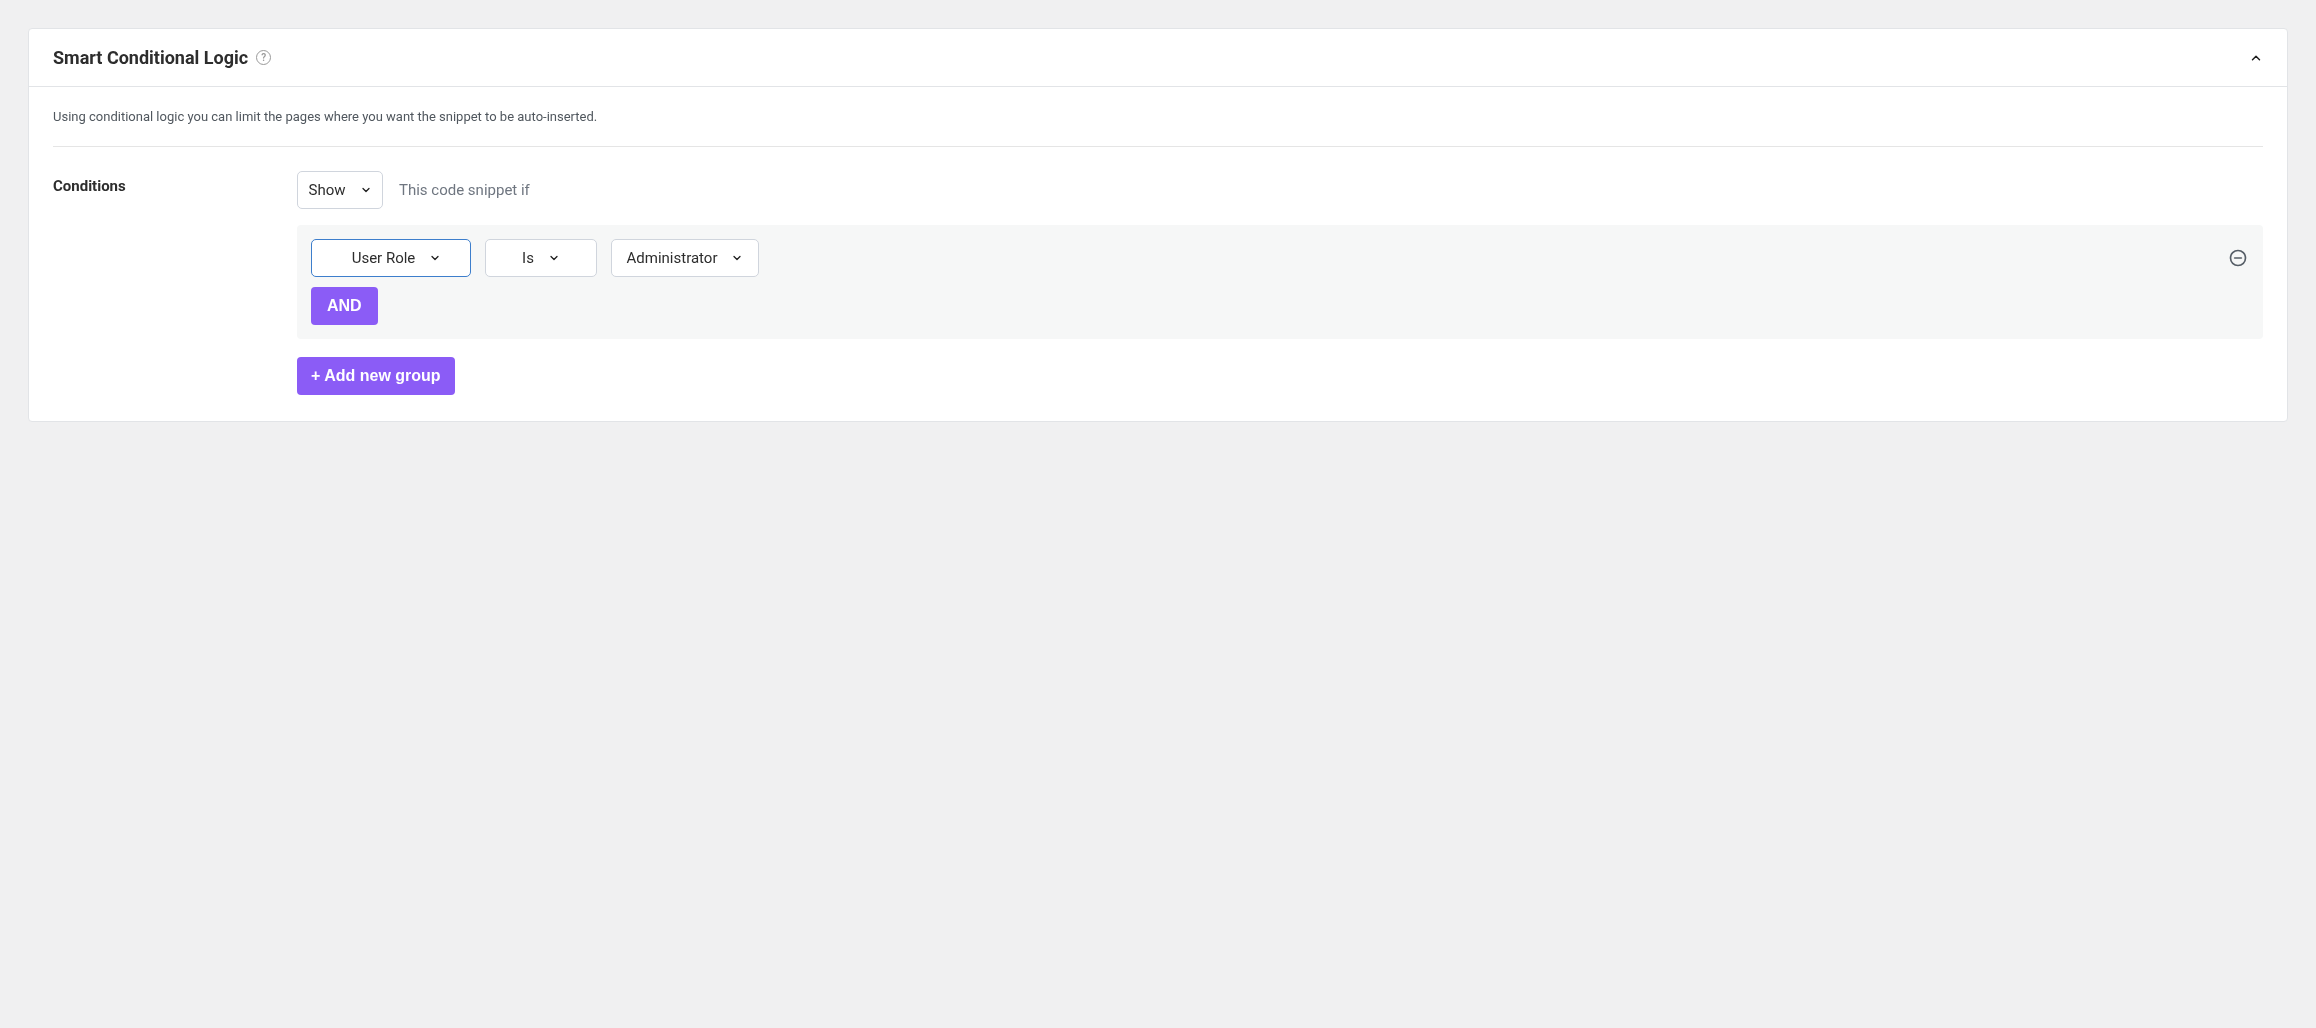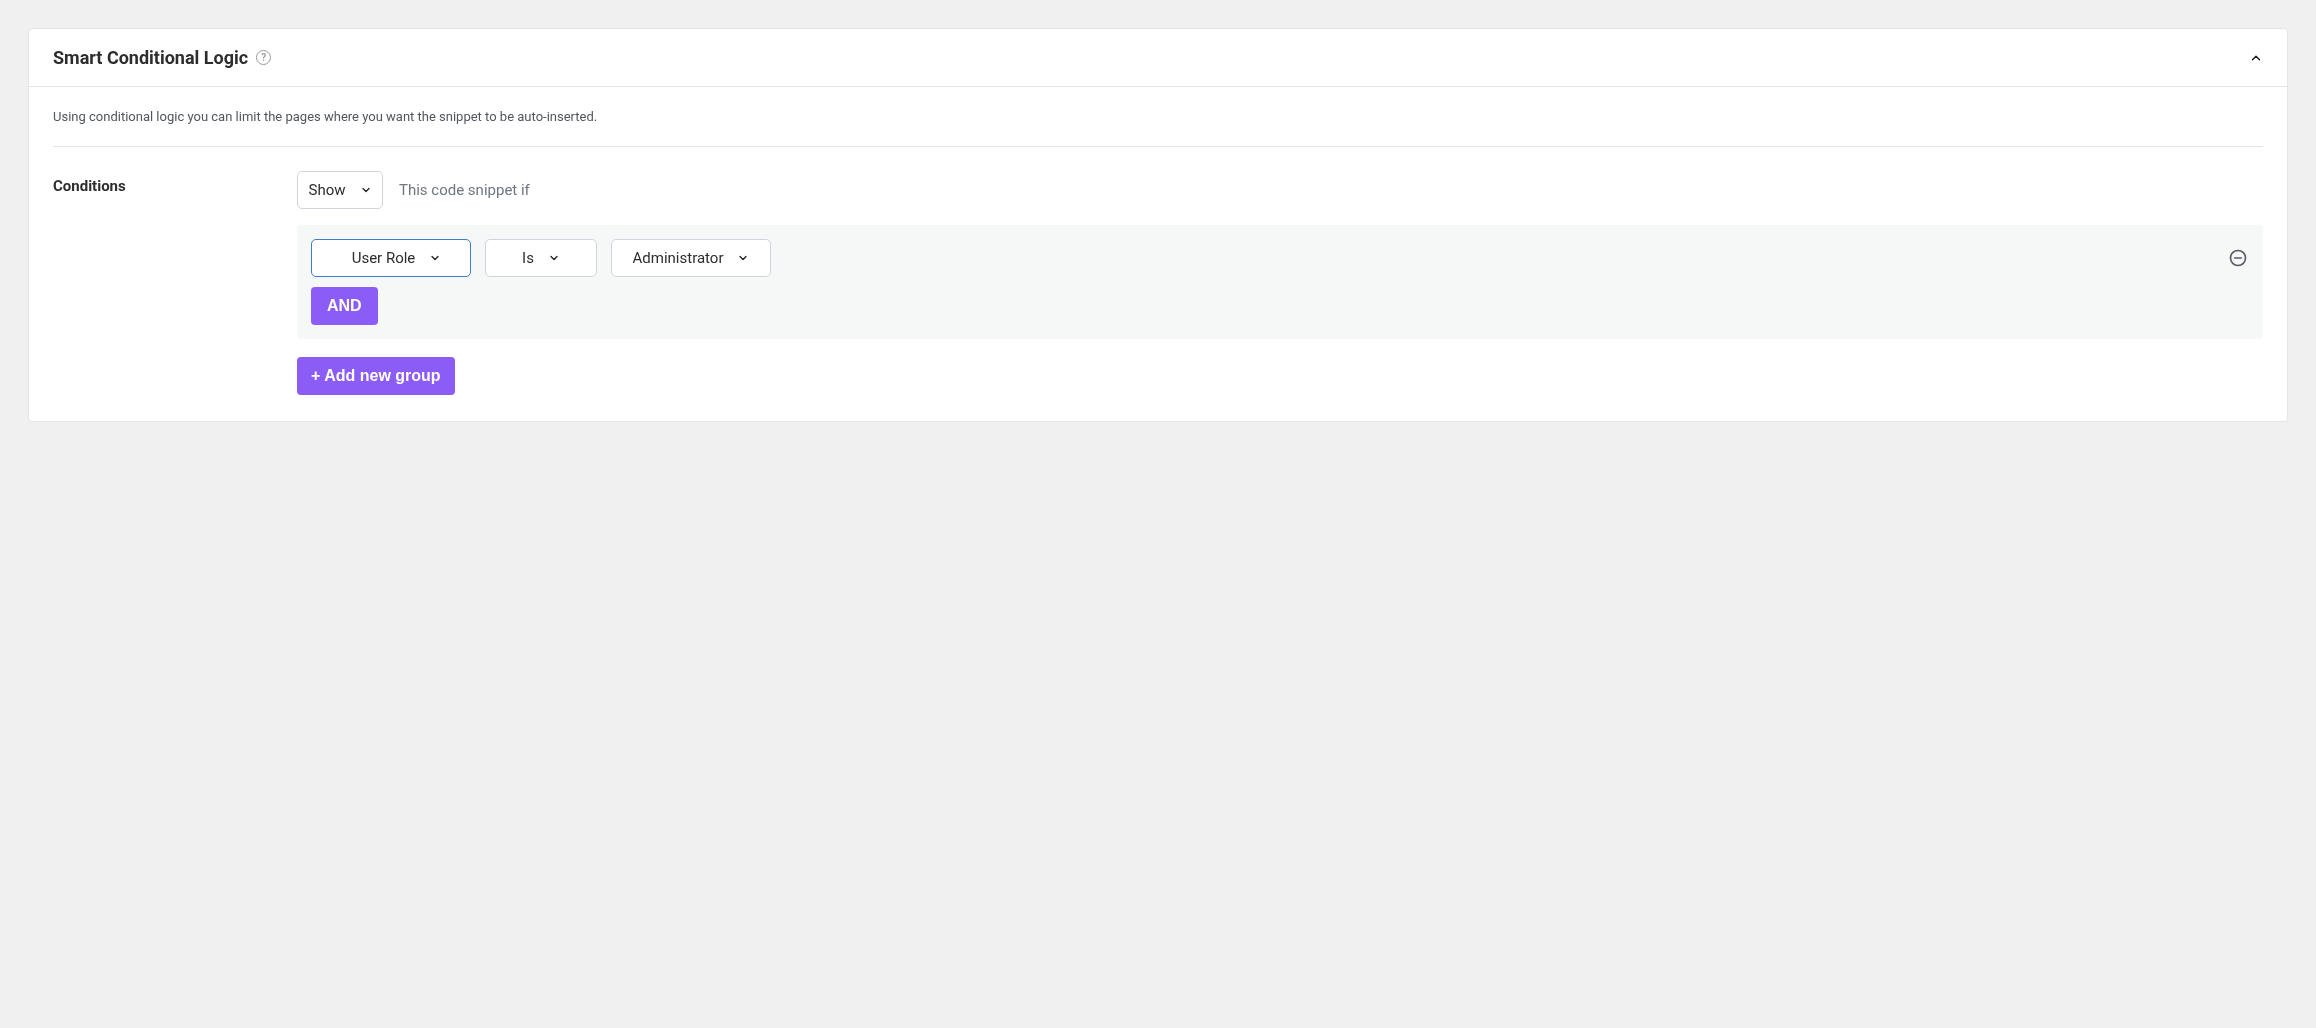--- a/index.html
+++ b/index.html
@@ -139,21 +139,21 @@
     display: flex;
     align-items: center;
     gap: 14px;
     margin-bottom: 10px;
   }
   .select.active {
     border: 1.5px solid #3d7ecc;
   }
   .select.w-field { width: 160px; padding-left: 23px; }
   .select.w-op    { width: 112px; }
-  .select.w-val   { width: 160px; }
+  .select.w-val   { width: 148px; }
   .remove-btn {
     margin-left: auto;
     width: 22px;
     height: 22px;
     display: inline-flex;
     align-items: center;
     justify-content: center;
     cursor: pointer;
     color: #555d66;
   }

